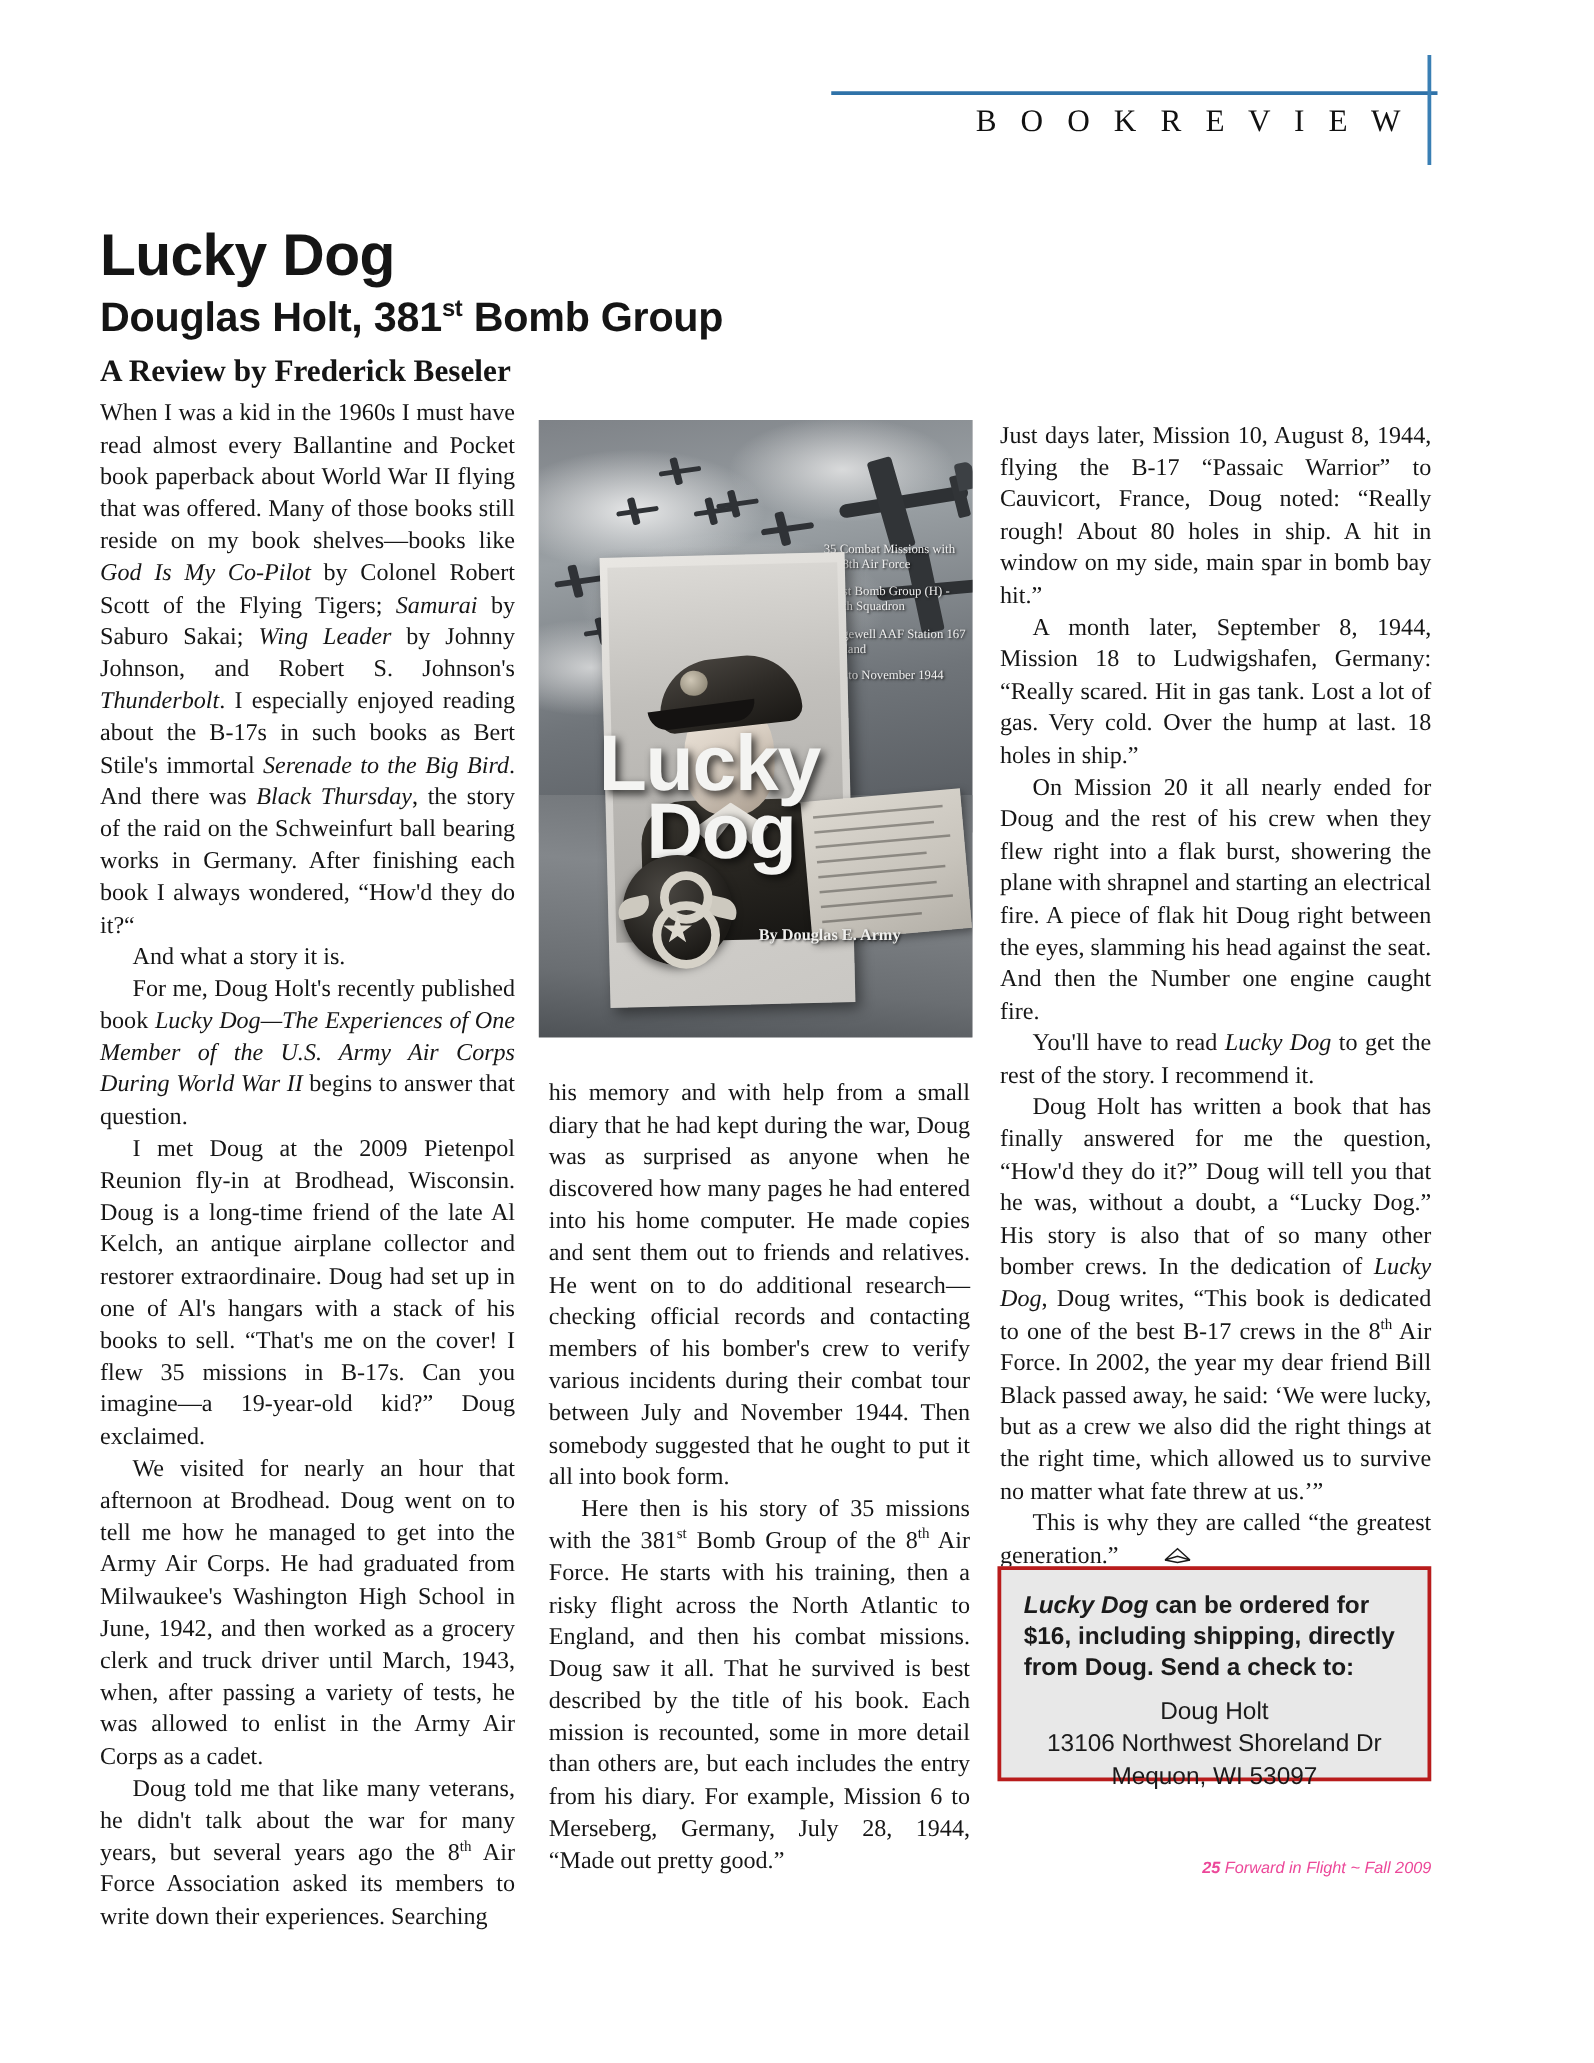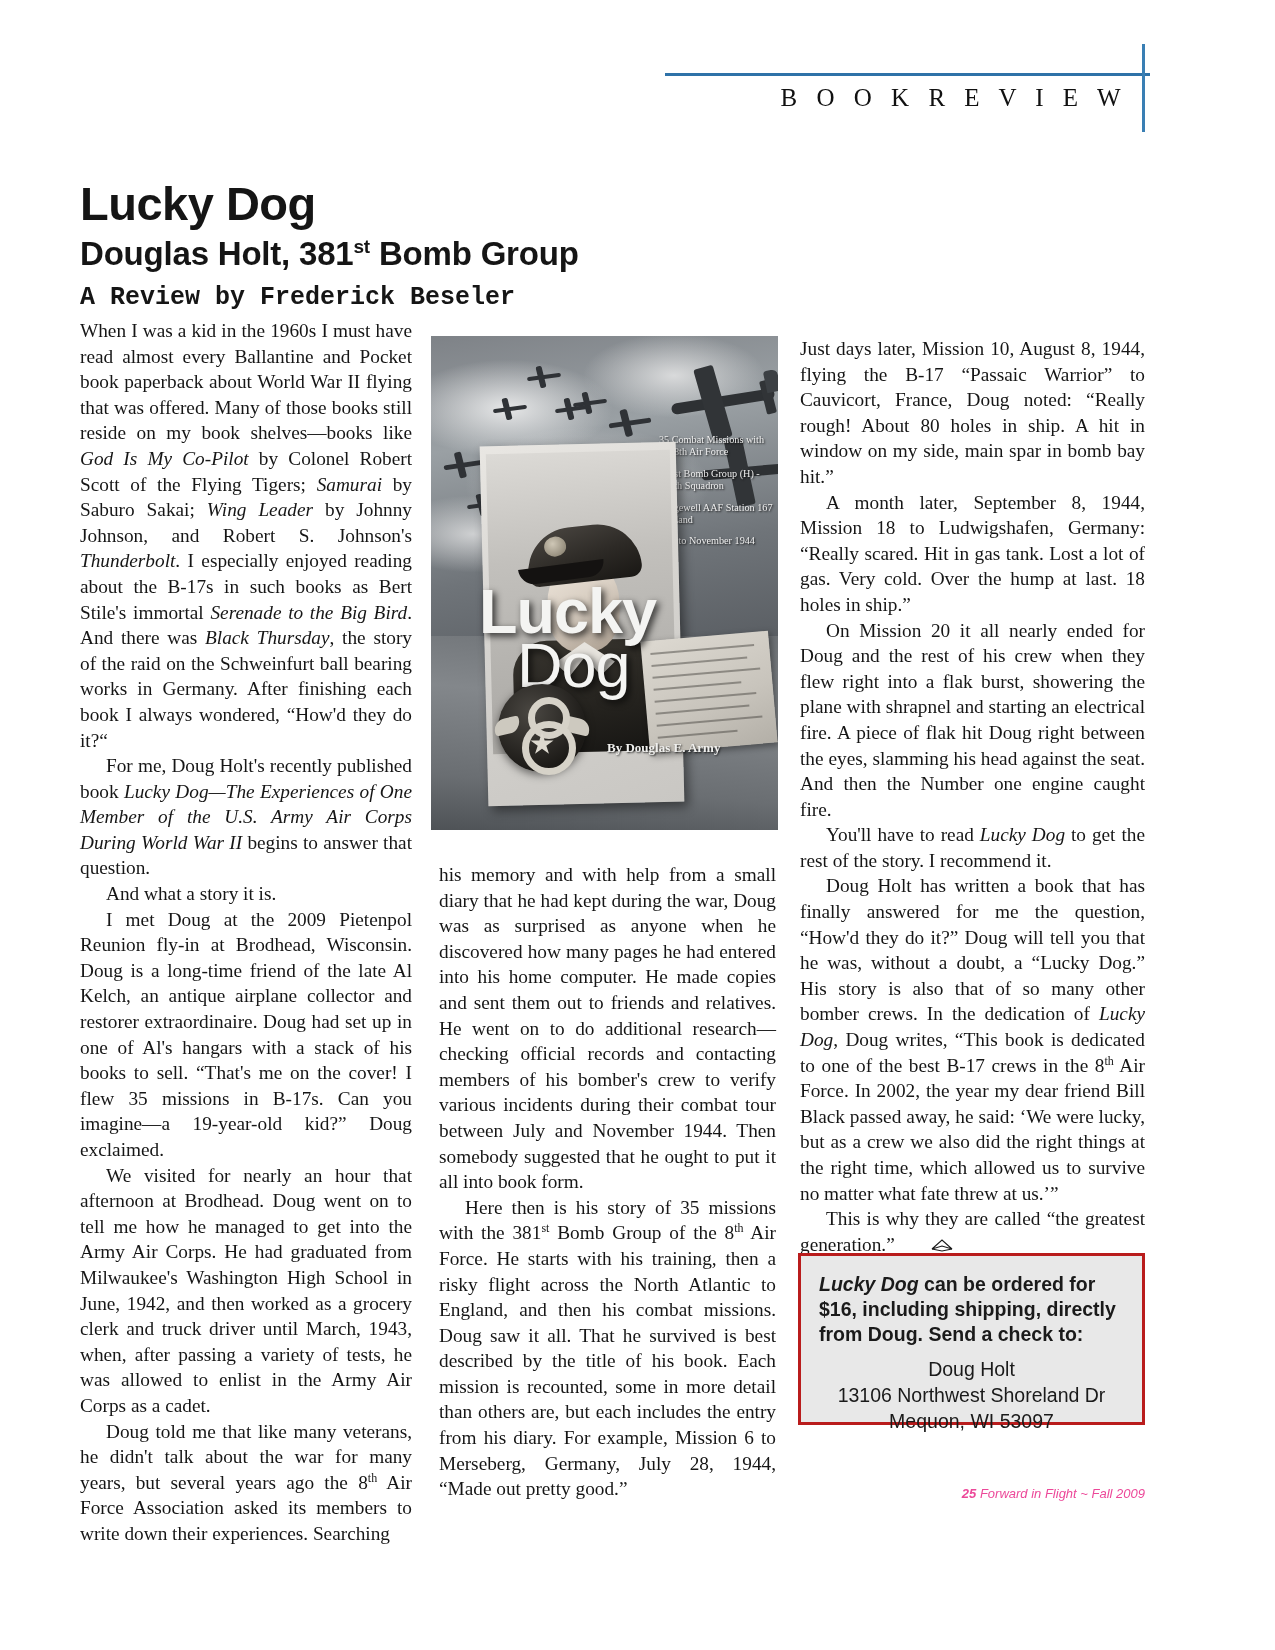--- a/index.html
+++ b/index.html
@@ -84,21 +84,21 @@
     color: #151515;
     margin: 4px 0 0 0;
     letter-spacing: -0.2px;
   }
   .doc-subtitle sup {
     font-size: 19px;
     vertical-align: super;
     line-height: 0;
   }
   .doc-byline {
-    font-family: Liberation Mono, monospace;
+    font-family: Liberation Serif, serif;
     font-weight: bold;
     font-size: 25px;
     line-height: 30px;
     color: #151515;
     margin: 9px 0 0 0;
   }
 
   
   .col {
     position: absolute;
@@ -287,21 +287,21 @@
     line-height: 58px;
     color: #f4f4f2;
     letter-spacing: -1px;
     text-shadow: 3px 3px 7px rgba(0,0,0,0.75);
   }
   .cover-dog {
     position: absolute;
     left: 86px;
     top: 300px;
     font-family: "Liberation Sans", sans-serif;
-    font-weight: normal;
+    font-weight: bold;
     font-size: 63px;
     line-height: 58px;
     color: #f4f4f2;
     letter-spacing: -1px;
     text-shadow: 3px 3px 7px rgba(0,0,0,0.75);
   }
   .cover-side {
     position: absolute;
     left: 228px;
     top: 98px;
@@ -530,22 +530,22 @@
       <div class="eight-top"></div>
       <div class="eight-bot"></div>
       <div class="star"></div>
     </div>
 
     <div class="cover-byline">By Douglas E. Army</div>
   </div>
 
   <div class="col" id="col1">
       <p class="noindent">When I was a kid in the 1960s I must have read almost every Ballantine and Pocket book paperback about World War II flying that was offered. Many of those books still reside on my book shelves—books like <i>God Is My Co-Pilot</i> by Colonel Robert Scott of the Flying Tigers; <i>Samurai</i> by Saburo Sakai; <i>Wing Leader</i> by Johnny Johnson, and Robert S. Johnson's <i>Thunderbolt</i>. I especially enjoyed reading about the B-17s in such books as Bert Stile's immortal <i>Serenade to the Big Bird</i>. And there was <i>Black Thursday</i>, the story of the raid on the Schweinfurt ball bearing works in Germany. After finishing each book I always wondered, “How'd they do it?“</p>
+      <p>And what a story it is.</p>
       <p>For me, Doug Holt's recently published book <i>Lucky Dog—The Experiences of One Member of the U.S. Army Air Corps During World War II</i> begins to answer that question.</p>
-      <p>And what a story it is.</p>
       <p>I met Doug at the 2009 Pietenpol Reunion fly-in at Brodhead, Wisconsin. Doug is a long-time friend of the late Al Kelch, an antique airplane collector and restorer extraordinaire. Doug had set up in one of Al's hangars with a stack of his books to sell. “That's me on the cover! I flew 35 missions in B-17s. Can you imagine—a 19-year-old kid?” Doug exclaimed.</p>
       <p>We visited for nearly an hour that afternoon at Brodhead. Doug went on to tell me how he managed to get into the Army Air Corps. He had graduated from Milwaukee's Washington High School in June, 1942, and then worked as a grocery clerk and truck driver until March, 1943, when, after passing a variety of tests, he was allowed to enlist in the Army Air Corps as a cadet.</p>
       <p>Doug told me that like many veterans, he didn't talk about the war for many years, but several years ago the 8<sup>th</sup> Air Force Association asked its members to write down their experiences. Searching</p>
     </div>
   <div class="col" id="col2">
       <p class="noindent">his memory and with help from a small diary that he had kept during the war, Doug was as surprised as anyone when he discovered how many pages he had entered into his home computer. He made copies and sent them out to friends and relatives. He went on to do additional research—checking official records and contacting members of his bomber's crew to verify various incidents during their combat tour between July and November 1944. Then somebody suggested that he ought to put it all into book form.</p>
       <p>Here then is his story of 35 missions with the 381<sup>st</sup> Bomb Group of the 8<sup>th</sup> Air Force. He starts with his training, then a risky flight across the North Atlantic to England, and then his combat missions. Doug saw it all. That he survived is best described by the title of his book. Each mission is recounted, some in more detail than others are, but each includes the entry from his diary. For example, Mission 6 to Merseberg, Germany, July 28, 1944, “Made out pretty good.”</p>
     </div>
   <div class="col" id="col3">
       <p class="noindent">Just days later, Mission 10, August 8, 1944, flying the B-17 “Passaic Warrior” to Cauvicort, France, Doug noted: “Really rough! About 80 holes in ship. A hit in window on my side, main spar in bomb bay hit.”</p>

